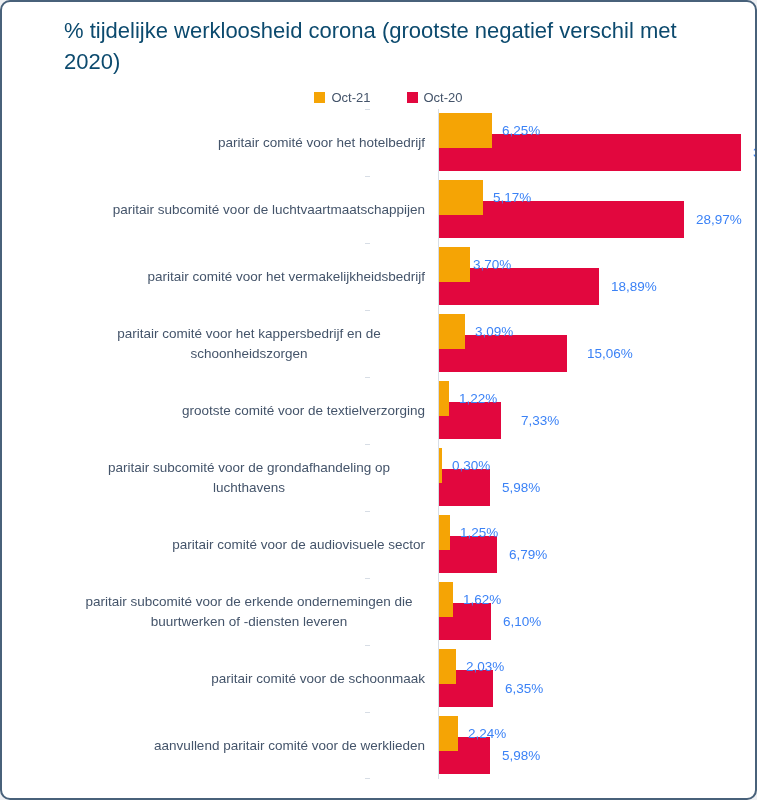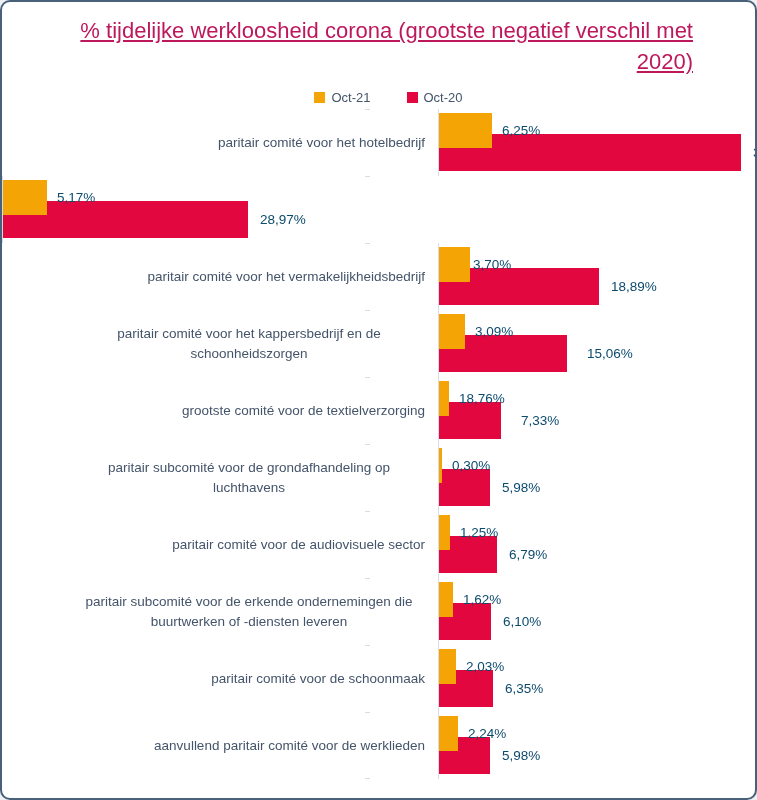--- a/index.html
+++ b/index.html
@@ -15,27 +15,26 @@
     border-radius: 10px;
     overflow: hidden;
     color: #44546a;
   }
 
   .chart-title {
     position: absolute;
     top: 14px;
     left: 0;
     right: 0;
-    text-align: right;
+    text-align: left;
     font-size: 22px;
     line-height: 1.4;
     font-weight: 400;
-    color: #be185d;
+    color: #0c4a6e;
     padding: 0 62px;
-    text-decoration: underline;
   }
 
   .legend {
     position: absolute;
     top: 88px;
     left: 0;
     right: 0;
     display: flex;
     justify-content: center;
     align-items: center;
@@ -88,21 +87,21 @@
   .plot-cell {
     flex: 1;
     position: relative;
     border-left: 1px solid #d7dde5;
   }
 
   .bar { position: absolute; left: 0; }
   .bar-oct21 { top: 4px;  height: 35px; z-index: 2; }
   .bar-oct20 { top: 25px; height: 37px; z-index: 1; }
 
-  .val { position: absolute; font-size: 13.5px; line-height: 17px; color: #0c4a6e; z-index: 3; white-space: nowrap; }
+  .val { position: absolute; font-size: 13.5px; line-height: 17px; color: #3b82f6; z-index: 3; white-space: nowrap; }
   .val-oct21 { top: 13px; }
   .val-oct20 { top: 35px; }
 </style>
 </head>
 <body>
 
 <div class="chart-frame">
   <div class="chart-title">% tijdelijke werkloosheid corona (grootste negatief verschil met 2020)</div>
 
   <div class="legend">
@@ -122,20 +121,23 @@
           <span class="cat-label">paritair comité voor het hotelbedrijf</span>
         </div>
         <div class="plot-cell">
           <div class="bar bar-oct21" style="width: 53px; background: rgb(245, 164, 5);"></div>
           <div class="bar bar-oct20" style="width: 302px; background: rgb(226, 7, 62);"></div>
           <span class="val val-oct21" style="left: 63px;">6,25%</span>
           <span class="val val-oct20" style="left: 314px;">35,63%</span>
         </div>
       </div>
       <div class="row">
+        <div class="label-cell">
+          <span class="cat-label">paritair subcomité voor de luchtvaartmaatschappijen</span>
+        </div>
         <div class="plot-cell">
           <div class="bar bar-oct21" style="width: 44px; background: rgb(245, 164, 5);"></div>
           <div class="bar bar-oct20" style="width: 245px; background: rgb(226, 7, 62);"></div>
           <span class="val val-oct21" style="left: 54px;">5,17%</span>
           <span class="val val-oct20" style="left: 257px;">28,97%</span>
         </div>
       </div>
       <div class="row">
         <div class="label-cell">
           <span class="cat-label">paritair comité voor het vermakelijkheidsbedrijf</span>
@@ -158,21 +160,21 @@
           <span class="val val-oct20" style="left: 148px;">15,06%</span>
         </div>
       </div>
       <div class="row">
         <div class="label-cell">
           <span class="cat-label">grootste comité voor de textielverzorging</span>
         </div>
         <div class="plot-cell">
           <div class="bar bar-oct21" style="width: 10px; background: rgb(245, 164, 5);"></div>
           <div class="bar bar-oct20" style="width: 62px; background: rgb(226, 7, 62);"></div>
-          <span class="val val-oct21" style="left: 20px;">18,76%</span>
+          <span class="val val-oct21" style="left: 20px;">1,22%</span>
           <span class="val val-oct20" style="left: 82px;">7,33%</span>
         </div>
       </div>
       <div class="row">
         <div class="label-cell">
           <span class="cat-label">paritair subcomité voor de grondafhandeling op luchthavens</span>
         </div>
         <div class="plot-cell">
           <div class="bar bar-oct21" style="width: 3px; background: rgb(245, 164, 5);"></div>
           <div class="bar bar-oct20" style="width: 51px; background: rgb(226, 7, 62);"></div>

